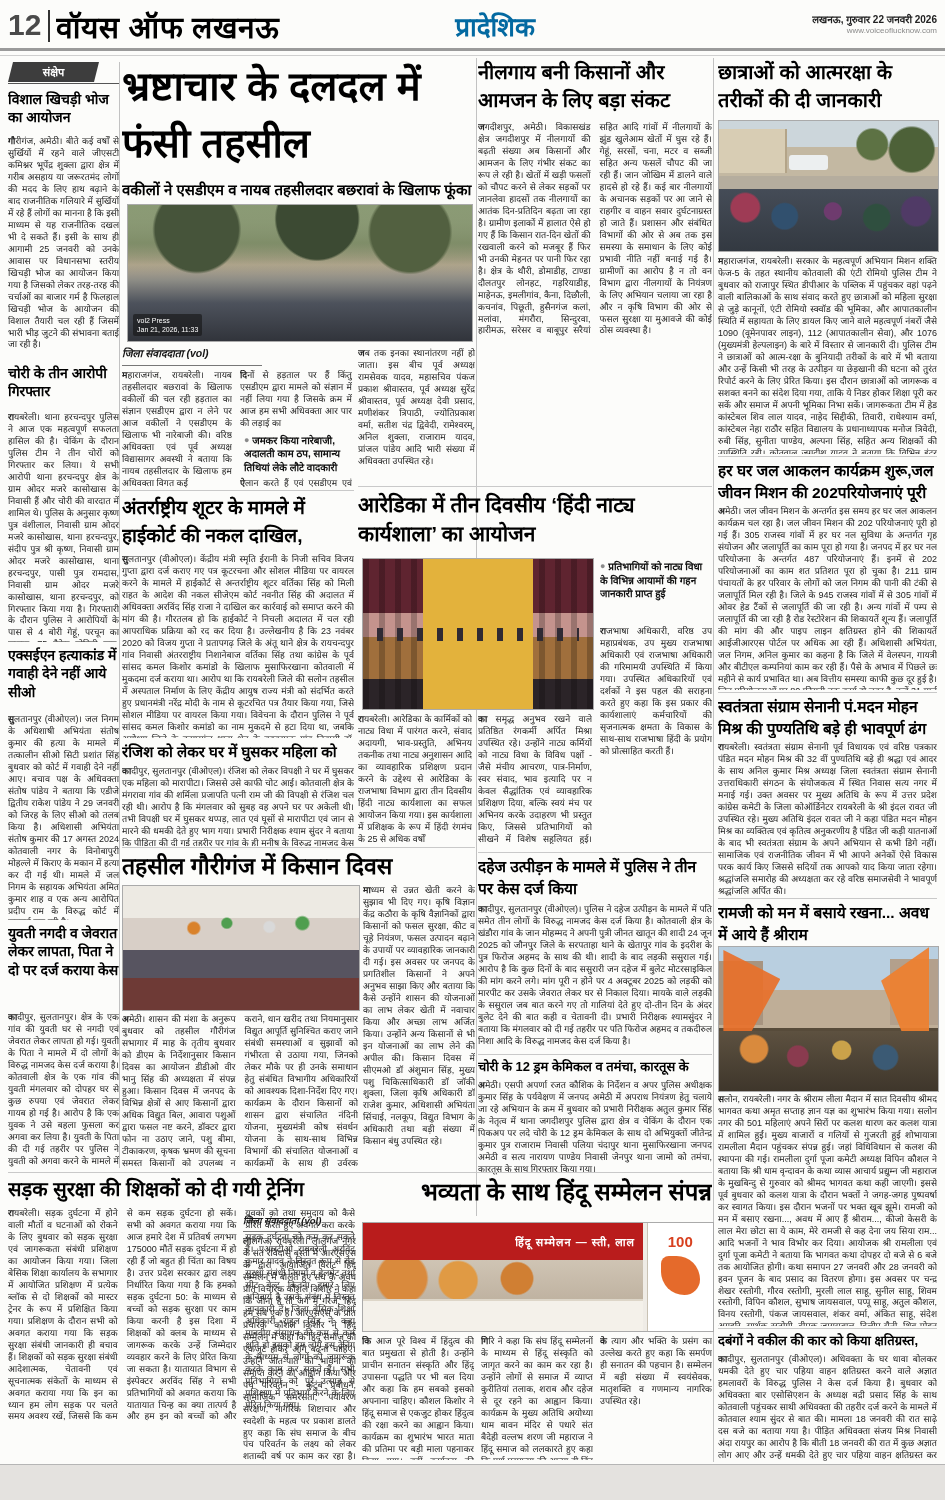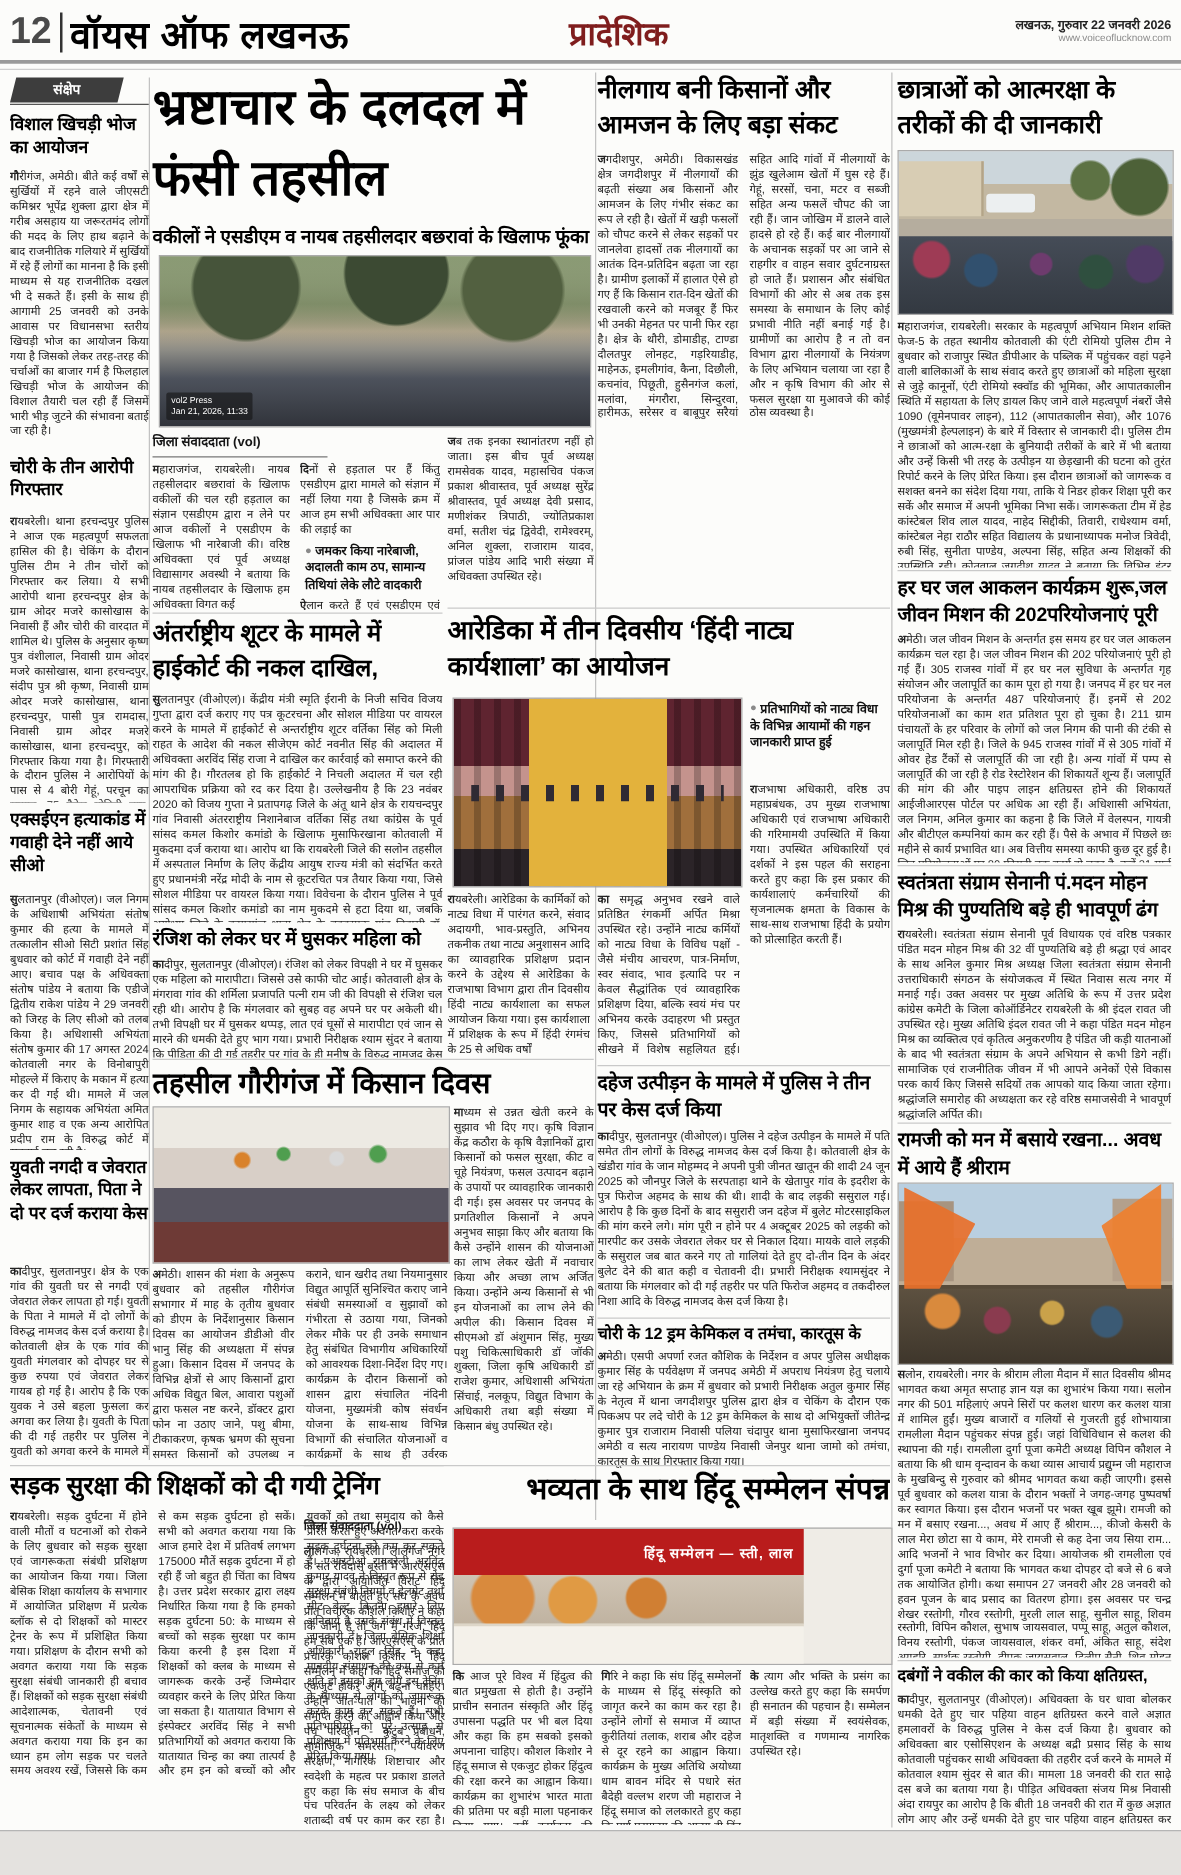--- a/index.html
+++ b/index.html
@@ -4,30 +4,30 @@
 <style>
   html,body{margin:0;padding:0;background:#888;}
   .page{position:relative;width:945px;height:1500px;background:#fcfcfa;margin:0 auto;
         font-family:"Liberation Sans","DejaVu Sans",sans-serif;color:#151515;overflow:hidden;}
   .abs{position:absolute;overflow:hidden;}
   .hl{font-weight:800;color:#000;line-height:1.32;}
   .bd{font-size:9px;line-height:1.33;text-align:justify;color:#222;}
   .bd::first-letter{font-weight:bold;}
   .hr{position:absolute;height:1px;background:#c9c9c9;}
   .vr{position:absolute;width:1px;background:#c2c2c2;}
-  .byl{font-weight:700;font-size:10.5px;border-bottom:1px solid #777;padding-bottom:3px;}
+  .byl{font-weight:700;font-size:10.5px;border-bottom:1px solid #777;padding-bottom:3px;font-style:italic;}
   .bullet{font-size:10px;font-weight:700;line-height:1.35;color:#111;}
   .bullet .dot{color:#8a8a8a;font-size:9px;vertical-align:1px;}
   .photo{position:absolute;overflow:hidden;border:1px solid #aaa;}
   .wm{position:absolute;left:5px;bottom:5px;background:rgba(20,20,20,.6);color:#fff;
       font-size:7px;line-height:1.3;padding:2px 4px;border-radius:2px;}
   
   .pgnum{font-size:30px;font-weight:800;color:#4a4a4a;}
   .mast{font-size:30px;font-weight:800;color:#000;letter-spacing:.5px;}
-  .sect{font-size:26px;font-weight:800;color:#7f1d1d;text-align:center;}
+  .sect{font-size:26px;font-weight:800;color:#0369a1;text-align:center;}
   .hdr-r{text-align:right;}
   .hdr-date{font-size:10px;font-weight:700;color:#222;}
   .hdr-web{font-size:8px;color:#8a8a8a;}
   .briefs{background:#3d3d3d;color:#fff;font-size:11px;font-weight:700;text-align:center;
           line-height:20px;transform:skewX(-14deg);transform-origin:bottom left;}
   .briefs span{display:block;transform:skewX(14deg);}
   
   .ph-protest{background:
      radial-gradient(circle at 20% 18%, #46543a 0 14%, transparent 15%),
      radial-gradient(circle at 55% 10%, #3c4a33 0 18%, transparent 19%),
@@ -180,20 +180,21 @@
   <div class="abs bd" style="left:478px;top:1080px;width:234px;height:134px;">अमेठी। एसपी अपर्णा रजत कौशिक के निर्देशन व अपर पुलिस अधीक्षक कुमार सिंह के पर्यवेक्षण में जनपद अमेठी में अपराध नियंत्रण हेतु चलाये जा रहे अभियान के क्रम में बुधवार को प्रभारी निरीक्षक अतुल कुमार सिंह के नेतृत्व में थाना जगदीशपुर पुलिस द्वारा क्षेत्र व चेकिंग के दौरान एक पिकअप पर लदे चोरी के 12 ड्रम केमिकल के साथ दो अभियुक्तों जीतेन्द्र कुमार पुत्र राजाराम निवासी पलिया चंदापुर थाना मुसाफिरखाना जनपद अमेठी व सत्य नारायण पाण्डेय निवासी जेनपुर थाना जामो को तमंचा, कारतूस के साथ गिरफ्तार किया गया।</div>
 
   <div class="hr" style="left:243px;top:1172px;width:469px;"></div>
   <div class="abs hl" style="left:243px;top:1176px;width:469px;height:32px;font-size:24px;text-align:right;">भव्यता के साथ हिंदू सम्मेलन संपन्न</div>
   <div class="abs byl" style="left:243px;top:1214px;width:110px;height:14px;font-size:9.5px;">जिला संवाददाता (vol)</div>
   <div class="abs bd" style="left:243px;top:1236px;width:113px;height:224px;">लालगंज, रायबरेली। लालगंज नगर के संत रविदास बस्ती में आरएसएस के द्वारा आयोजित विराट हिंदू सम्मेलन में बोलते हुए संघ के अवध प्रांत विचारक कौशल किशोर ने कहा कि जीना है तो जग में गरजे, हिंदू हम सब एक हैं। आरएसएस के प्रांत प्रचारक कौशल किशोर ने हिंदू सम्मेलन में कहा कि हिंदू समाज को एकजुट होकर आगे बढ़ना चाहिए। उन्होंने जात-पात की भावना को समाप्त करने का आह्वान किया और पंच परिवर्तन - कुटुंब प्रबोधन, सामाजिक समरसता, पर्यावरण संरक्षण, नागरिक शिष्टाचार और स्वदेशी के महत्व पर प्रकाश डालते हुए कहा कि संघ समाज के बीच पंच परिवर्तन के लक्ष्य को लेकर शताब्दी वर्ष पर काम कर रहा है। उन्होंने कहा कि 100 वर्षों की संघ की साधना ही है</div>
   <div class="photo ph-sammelan" style="left:362px;top:1222px;width:350px;height:108px;">
     <div class="banner">हिंदू सम्मेलन — स्ती, लाल</div>
     <div class="sadhus"></div>
     <div class="table"></div>
+    <div class="poster"><span>100</span><div class="blob"></div></div>
   </div>
   <div class="abs bd" style="left:362px;top:1336px;width:112px;height:124px;">कि आज पूरे विश्व में हिंदुत्व की बात प्रमुखता से होती है। उन्होंने प्राचीन सनातन संस्कृति और हिंदू उपासना पद्धति पर भी बल दिया और कहा कि हम सबको इसको अपनाना चाहिए। कौशल किशोर ने हिंदू समाज से एकजुट होकर हिंदुत्व की रक्षा करने का आह्वान किया। कार्यक्रम का शुभारंभ भारत माता की प्रतिमा पर बड़ी माला पहनाकर किया गया। वहीं कार्यक्रम की अध्यक्षता कर रहे बड़ा मठ डलमऊ के महंत देवेंद्रानंद</div>
   <div class="abs bd" style="left:481px;top:1336px;width:112px;height:124px;">गिरि ने कहा कि संघ हिंदू सम्मेलनों के माध्यम से हिंदू संस्कृति को जागृत करने का काम कर रहा है। उन्होंने लोगों से समाज में व्याप्त कुरीतियां तलाक, शराब और दहेज से दूर रहने का आह्वान किया। कार्यक्रम के मुख्य अतिथि अयोध्या धाम बावन मंदिर से पधारे संत बैदेही वल्लभ शरण जी महाराज ने हिंदू समाज को ललकारते हुए कहा कि पूर्ण परमात्मा की आत्मा ही हिंदू समाज है। सनातन हिंदू समाज विशाल सिंधु है। उन्होंने माता शबरी</div>
   <div class="abs bd" style="left:600px;top:1336px;width:112px;height:124px;">के त्याग और भक्ति के प्रसंग का उल्लेख करते हुए कहा कि समर्पण ही सनातन की पहचान है। सम्मेलन में बड़ी संख्या में स्वयंसेवक, मातृशक्ति व गणमान्य नागरिक उपस्थित रहे।</div>
 
   <div class="hr" style="left:8px;top:1172px;width:347px;"></div>
   <div class="abs hl" style="left:8px;top:1176px;width:347px;height:28px;font-size:20px;">सड़क सुरक्षा की शिक्षकों को दी गयी ट्रेनिंग</div>
   <div class="abs bd" style="left:8px;top:1208px;width:347px;height:250px;column-count:3;column-gap:9px;">रायबरेली। सड़क दुर्घटना में होने वाली मौतों व घटनाओं को रोकने के लिए बुधवार को सड़क सुरक्षा एवं जागरूकता संबंधी प्रशिक्षण का आयोजन किया गया। जिला बेसिक शिक्षा कार्यालय के सभागार में आयोजित प्रशिक्षण में प्रत्येक ब्लॉक से दो शिक्षकों को मास्टर ट्रेनर के रूप में प्रशिक्षित किया गया। प्रशिक्षण के दौरान सभी को अवगत कराया गया कि सड़क सुरक्षा संबंधी जानकारी ही बचाव हैं। शिक्षकों को सड़क सुरक्षा संबंधी आदेशात्मक, चेतावनी एवं सूचनात्मक संकेतों के माध्यम से अवगत कराया गया कि इन का ध्यान हम लोग सड़क पर चलते समय अवश्य रखें, जिससे कि कम से कम सड़क दुर्घटना हो सकें। सभी को अवगत कराया गया कि आज हमारे देश में प्रतिवर्ष लगभग 175000 मौतें सड़क दुर्घटना में हो रही हैं जो बहुत ही चिंता का विषय है। उत्तर प्रदेश सरकार द्वारा लक्ष्य निर्धारित किया गया है कि हमको सड़क दुर्घटना 50: के माध्यम से बच्चों को सड़क सुरक्षा पर काम किया करनी है इस दिशा में शिक्षकों को क्लब के माध्यम से जागरूक करके उन्हें जिम्मेदार व्यवहार करने के लिए प्रेरित किया जा सकता है। यातायात विभाग से इंस्पेक्टर अरविंद सिंह ने सभी प्रतिभागियों को अवगत कराया कि यातायात चिन्ह का क्या तात्पर्य है और हम इन को बच्चों को और युवकों को तथा समुदाय को कैसे प्रेरित करते हुए अवगत करा करके सड़क दुर्घटना को कम कर सकते हैं। एआरटीओ रायबरेली अरविंद कुमार यादव ने विस्तृत रूप से रोड सुरक्षा संबंधी नियमों व हेलमेट तथा सीट बेल्ट कितना हमारे लिए अनिवार्य है उसके संबंध में विस्तृत जानकारी दें। जिला बेसिक शिक्षा अधिकारी राहुल सिंह ने कहा मानवीय संसाधन की कम से कम क्षति हो इसको हम लोग इस ट्रेनिंग के माध्यम से लोगों को जागरूक करके काम कर सकते हैं। सभी प्रतिभागियों को पूरे उत्साह से प्रशिक्षण में प्रतिभाग करने के लिए प्रेरित किया गया।</div>
 
   <div class="abs hl" style="left:718px;top:58px;width:220px;height:58px;font-size:20px;line-height:1.42;">छात्राओं को आत्मरक्षा के तरीकों की दी जानकारी</div>

